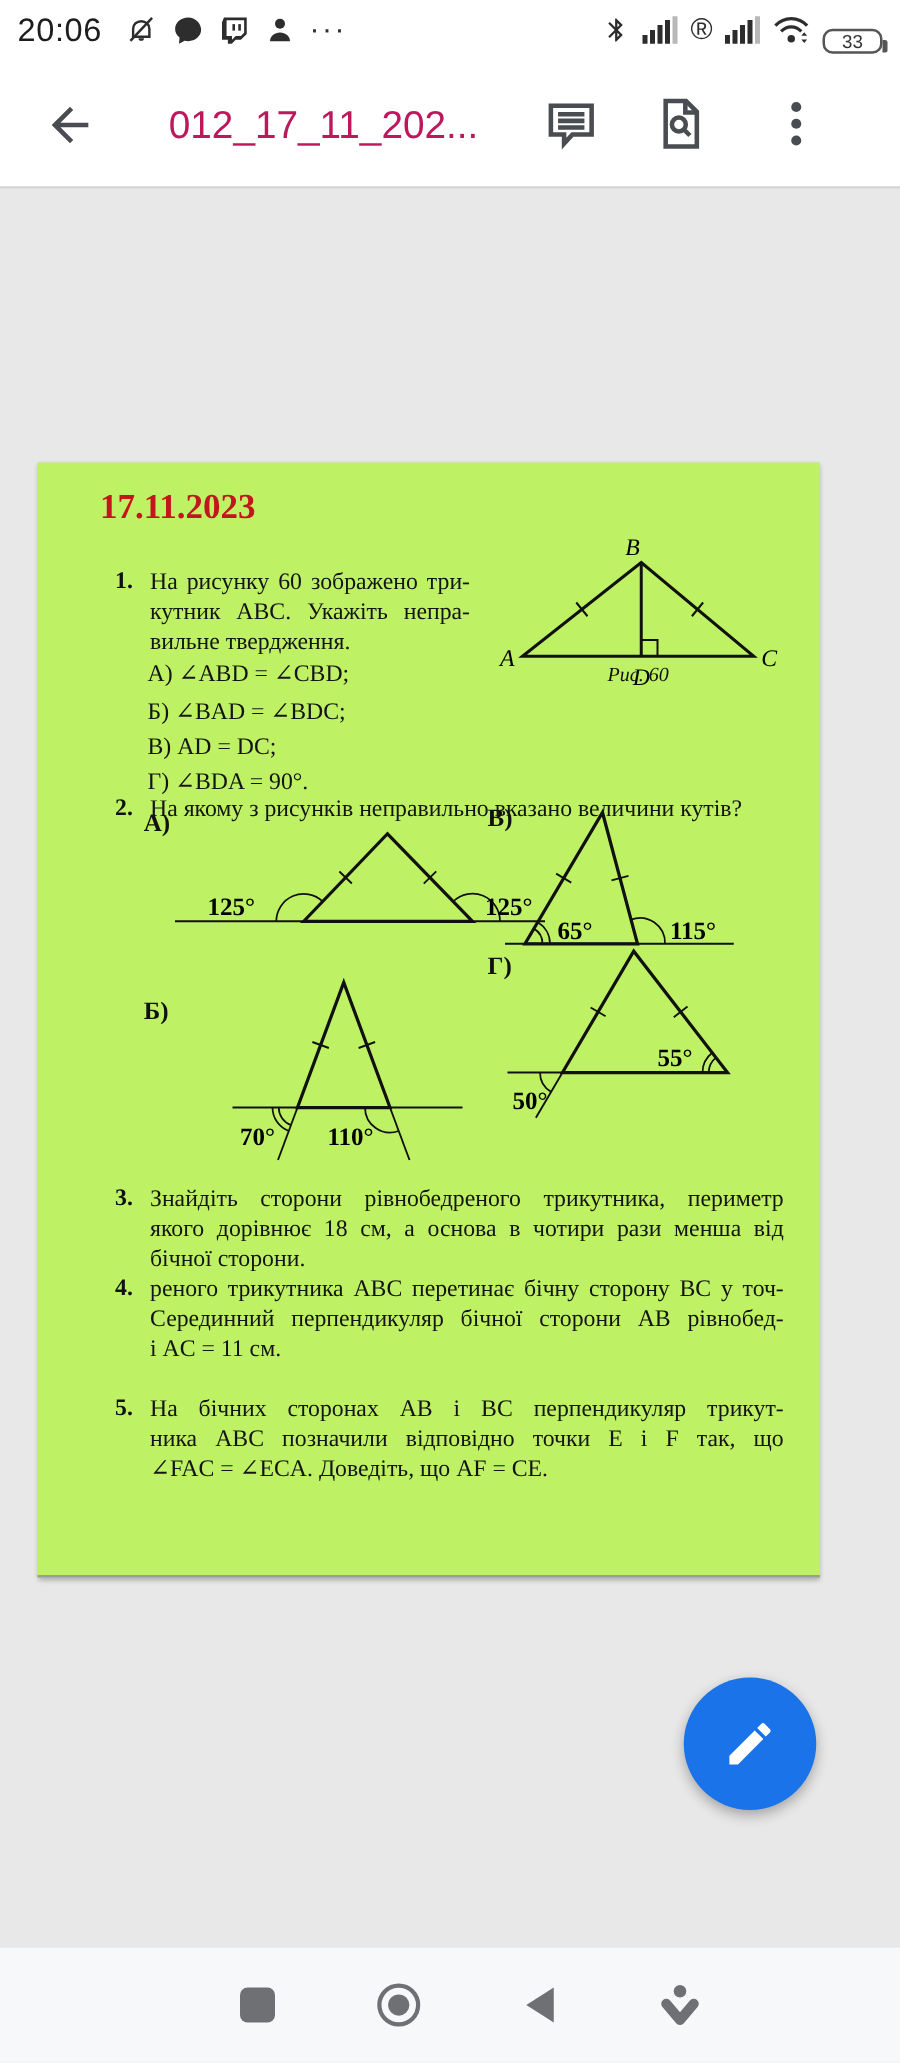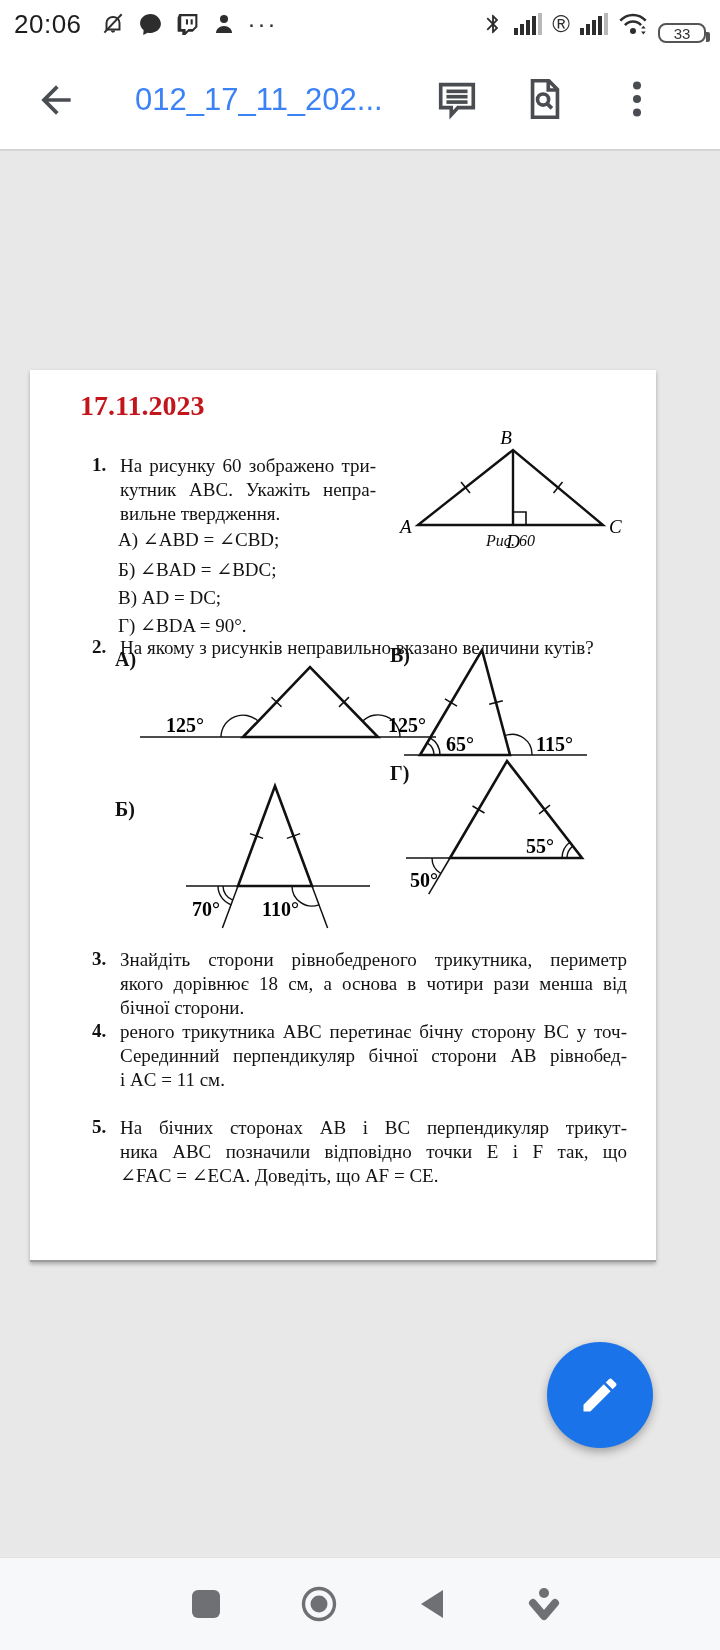--- a/index.html
+++ b/index.html
@@ -21,26 +21,26 @@
           border-radius:8px; display:flex; align-items:center; justify-content:center;margin-top:18px; }
   .batt::after { content:""; position:absolute; right:-6px; top:7px; width:4px; height:10px;
                  background:#555; border-radius:0 2px 2px 0; }
   .batt span { font-size:15px; color:#333; }
   .dots3 { font-size:24px; color:#2d2d2d; letter-spacing:2px; line-height:10px; }
 
   
   .app-bar { position:absolute; left:0; top:48px; width:720px; height:103px; background:#fff;
              border-bottom:2px solid #d4d4d4; }
   .ab-back { position:absolute; left:34px; top:30px; width:44px; height:44px; }
-  .ab-title { position:absolute; left:135px; top:34px; font-size:31px; color:#3b82f6; }
+  .ab-title { position:absolute; left:135px; top:34px; font-size:31px; color:#be185d; }
   .ab-ic { position:absolute; top:28px; width:46px; height:46px; }
 
   
   .viewer { position:absolute; left:0; top:151px; width:720px; height:1406px; background:#e8e8e8; }
-  .page { position:absolute; left:30px; top:219px; width:626px; height:892px; background:#ffffff;
+  .page { position:absolute; left:30px; top:219px; width:626px; height:892px; background:#bef264;
           box-shadow:0 2px 4px rgba(0,0,0,.28); border-bottom:2px solid #9c9c9c;
           font-family:"Liberation Serif","DejaVu Serif","DejaVu Sans",serif; color:#111; }
   .date { position:absolute; left:50px; top:20px; font-size:28px; font-weight:bold; color:#c3161c; }
   .pnum { position:absolute; font-size:19px; font-weight:bold; color:#111; }
   .plines { position:absolute; font-size:19px; line-height:24px; color:#141414; }
   .jl { text-align:justify; text-align-last:justify; }
   .ol { position:absolute; font-size:19px; color:#141414; white-space:nowrap; }
   .figlab { position:absolute; font-size:20px; font-weight:bold; }
   .figsvg { position:absolute; }
   .figsvg text { font-family:"Liberation Serif","DejaVu Serif",serif; }

